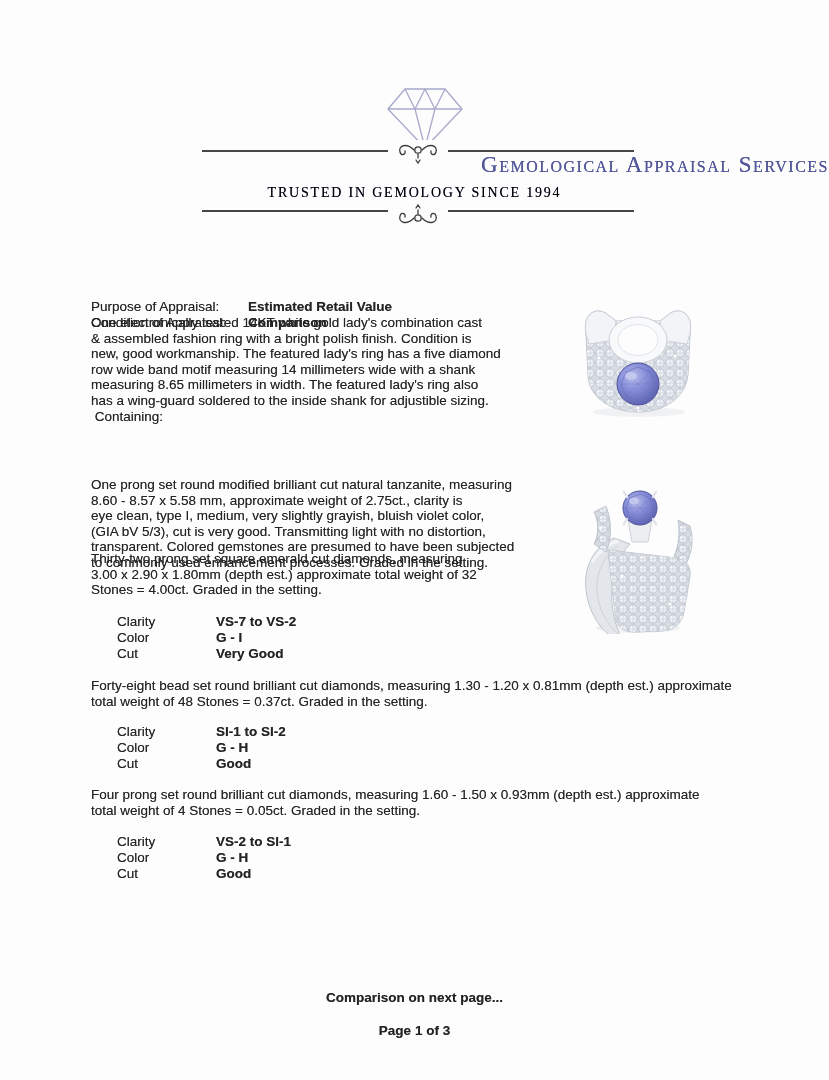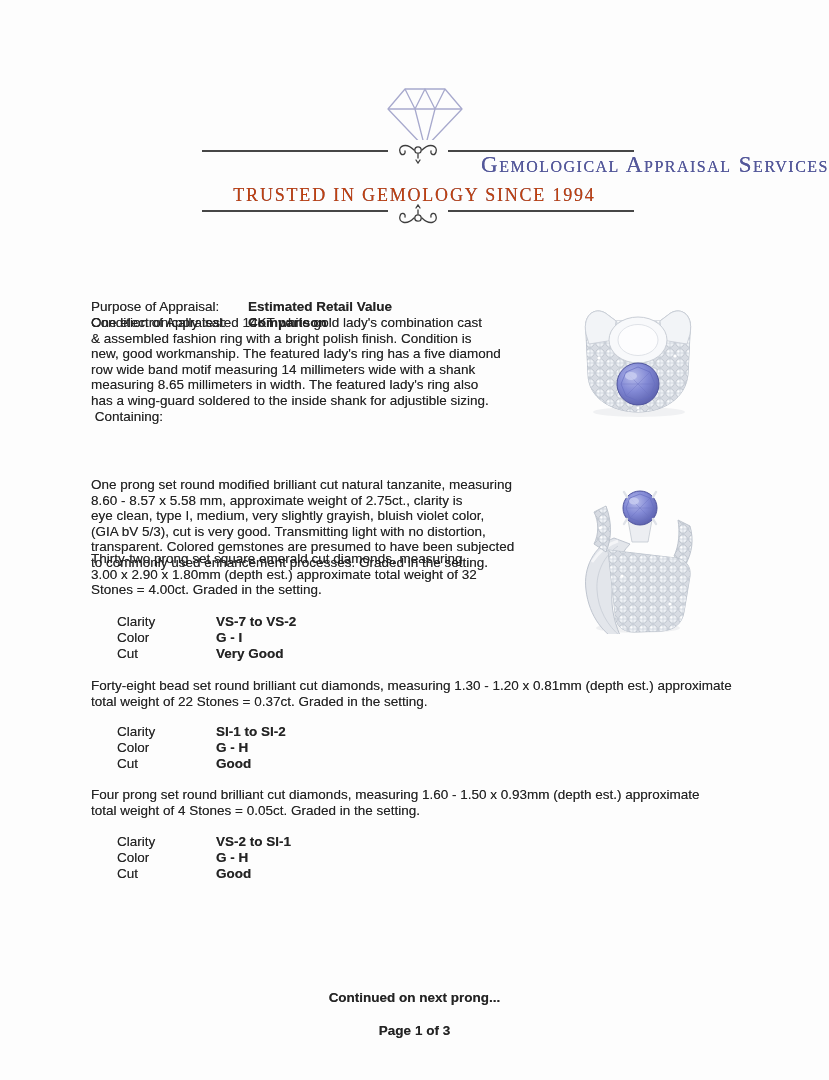--- a/index.html
+++ b/index.html
@@ -22,22 +22,22 @@
     text-align:right; margin:0;
     font-family:"Liberation Serif", serif;
     font-variant:small-caps; font-weight:500;
     font-size:23px; letter-spacing:1.5px;
     color:#54589a; text-shadow:0 0 0.6px #54589a;
   }
   .tagline {
     position:absolute; left:0; top:185px; width:100%;
     text-align:center;
     font-family:"Liberation Serif", serif;
-    font-size:18px; letter-spacing:1.8px;
-    color:#c2410c; text-shadow:0 0 0.5px #63679f;
+    font-size:14px; letter-spacing:1.8px;
+    color:#000000; text-shadow:0 0 0.5px #63679f;
   }
   
   .txt { font-size:13.5px; line-height:15.6px; text-shadow:0 0 0.5px rgba(30,30,30,.55); }
   .meta { position:absolute; left:91px; top:267px;margin-top:32px; }
   .meta-row { display:grid; grid-template-columns:157px auto; line-height:15.6px; }
   .b { font-weight:bold; }
   .para { position:absolute; left:91px; margin:0; white-space:pre-wrap; }
   .para-1 { top:315px; width:510px; }
   .para-2 { top:441px; width:520px;margin-top:36px; }
   .para-3 { top:551px; width:520px; }
@@ -131,21 +131,21 @@
       <span>Color</span>
       <span class="b">G - I</span>
     </div>
     <div class="grade-row">
       <span>Cut</span>
       <span class="b">Very Good</span>
     </div>
   </div>
 
   <p class="para para-4 txt">Forty-eight bead set round brilliant cut diamonds, measuring 1.30 - 1.20 x 0.81mm (depth est.) approximate
-total weight of 22 Stones = 0.37ct. Graded in the setting.</p>
+total weight of 48 Stones = 0.37ct. Graded in the setting.</p>
 
   <div class="grade-table gt-2 txt">
     <div class="grade-row">
       <span>Clarity</span>
       <span class="b">SI-1 to SI-2</span>
     </div>
     <div class="grade-row">
       <span>Color</span>
       <span class="b">G - H</span>
     </div>
@@ -238,16 +238,16 @@
     <circle cx="62" cy="24" r="17" fill="url(#gem2)" stroke="#4f549d" stroke-width="1"></circle>
     <polygon points="62,10 72,14 76,24 72,34 62,38 52,34 48,24 52,14" fill="none" stroke="#676dc0" stroke-width="0.8" opacity="0.85"></polygon>
     <path d="M52 14 L72 34 M72 14 L52 34 M48 24 L76 24" stroke="#6a70c2" stroke-width="0.6" opacity="0.6" fill="none"></path>
     <ellipse cx="56" cy="17" rx="5" ry="3.5" fill="#c7cbf0" opacity="0.85"></ellipse>
     <path d="M49 13 L46 8 M75 13 L78 8 M49 35 L46 40 M75 35 L78 40" stroke="#dfe2e8" stroke-width="2.4" stroke-linecap="round"></path>
     <circle cx="44" cy="92" r="1.6" fill="#ffffff"></circle>
     <circle cx="92" cy="120" r="1.6" fill="#ffffff"></circle>
     <circle cx="22" cy="44" r="1.4" fill="#ffffff"></circle>
   </svg>
 
-  <div class="footer-line footer-continued txt">Continued on next prong...</div>
+  <div class="footer-line footer-continued txt">Comparison on next page...</div>
   <div class="footer-line footer-page txt">Page 1 of 3</div>
 
 </div>
 
 </body></html>

